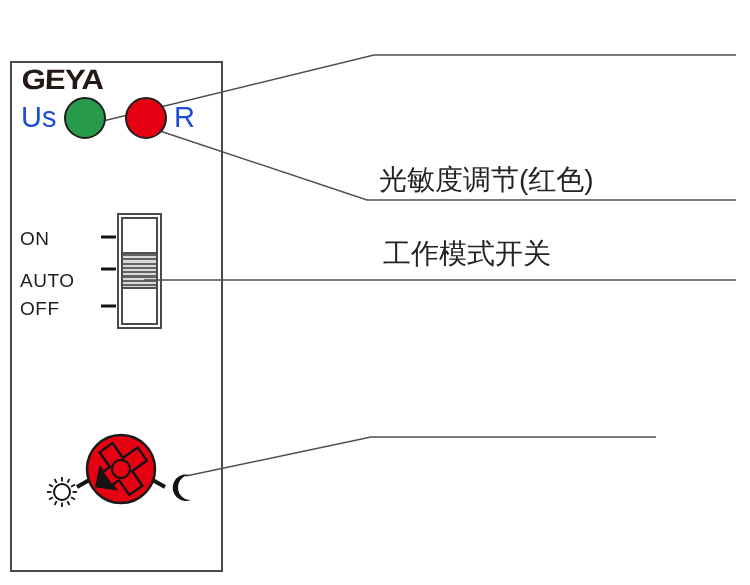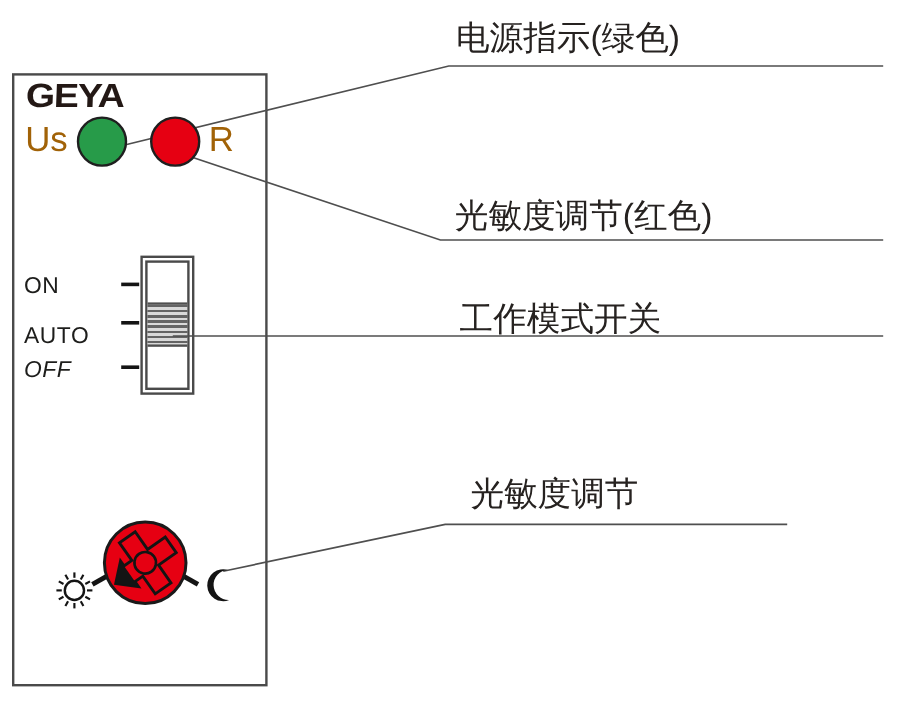--- a/index.html
+++ b/index.html
@@ -16,42 +16,42 @@
   
   #logo{left:21px;top:64px;width:120px;height:30px;z-index:2;}
   #logo span{
     display:inline-block;font-size:28px;font-weight:bold;letter-spacing:-1px;
     color:#231815;transform:scaleX(1.12) skewX(-2deg);transform-origin:left bottom;
   }
   
   .led{width:38px;height:38px;border-radius:50%;border:2px solid #1f1f1f;z-index:10;}
   #led-green{left:64px;top:97px;background:#279b49;}
   #led-red{left:125px;top:97px;background:#e60012;}
-  .led-label{font-size:29px;color:#a16207;z-index:10;line-height:1;}
+  .led-label{font-size:29px;color:#1d4ed8;z-index:10;line-height:1;}
   #label-us{left:21px;top:103px;}
   #label-r{left:174px;top:103px;}
   
   #switch-outer{left:117px;top:213px;width:41px;height:112px;border:2px solid #4a4a4a;background:#fff;z-index:2;}
   #switch-inner{position:absolute;left:2px;top:2px;right:2px;bottom:2px;border:2px solid #4a4a4a;background:#fff;}
   #switch-knob{
     position:absolute;left:0px;right:0px;top:33px;height:33px;
     background:repeating-linear-gradient(to bottom,#646464 0px,#646464 2px,#d9d9d9 2px,#d9d9d9 4.3px);
     border-top:2px solid #4f4f4f;border-bottom:2px solid #4f4f4f;
   }
   .sw-label{font-size:19px;color:#1d1d1b;z-index:2;width:74px;text-align:left;left:20px;line-height:1;letter-spacing:0.5px;}
   #sw-on{top:229px;}
   #sw-auto{top:261px;margin-top:10px;}
-  #sw-off{top:299px;font-style:italic;}
+  #sw-off{top:299px;}
   
   #model{left:23px;top:540px;font-size:28px;color:#1d1d1b;z-index:2;line-height:1;}
   
   .annotation{font-size:28px;color:#262220;z-index:10;line-height:1.15;white-space:nowrap;}
   #ann-power{left:380px;top:16px;}
   #ann-output{left:379px;top:164px;}
-  #ann-mode{left:383px;top:238px;margin-top:12px;}
+  #ann-mode{left:383px;top:238px;}
   #ann-sensitivity{left:392px;top:396px;}
   
   #overlay{left:0;top:0;z-index:5;pointer-events:none;}
 </style>
 </head>
 <body>
 
 <div id="canvas">
 
   <div id="panel" class="abs"></div>
@@ -68,24 +68,22 @@
   <div id="sw-on" class="abs sw-label">ON</div>
   <div id="sw-auto" class="abs sw-label">AUTO</div>
   <div id="sw-off" class="abs sw-label">OFF</div>
   <div id="switch-outer" class="abs">
     <div id="switch-inner">
       <div id="switch-knob"></div>
     </div>
   </div>
 
 
-  <div id="ann-power" class="abs annotation">电源指示(绿色)</div>
   <div id="ann-output" class="abs annotation">光敏度调节(红色)</div>
   <div id="ann-mode" class="abs annotation">工作模式开关</div>
-  <div id="ann-sensitivity" class="abs annotation">光敏度调节</div>
 
   <svg id="overlay" class="abs" width="750" height="585" viewBox="0 0 750 585">
 
     <path d="M103,121 L374,55 H736" fill="none" stroke="#4f4f4f" stroke-width="1.4"></path>
     <path d="M157,130 L367,200 H736" fill="none" stroke="#4f4f4f" stroke-width="1.4"></path>
     <path d="M144,280 H736" fill="none" stroke="#4f4f4f" stroke-width="1.4"></path>
     <path d="M186,476 L371,437 H656" fill="none" stroke="#4f4f4f" stroke-width="1.4"></path>
 
     <g stroke="#141414" stroke-width="3">
       <line x1="101" y1="237" x2="116" y2="237"></line>

